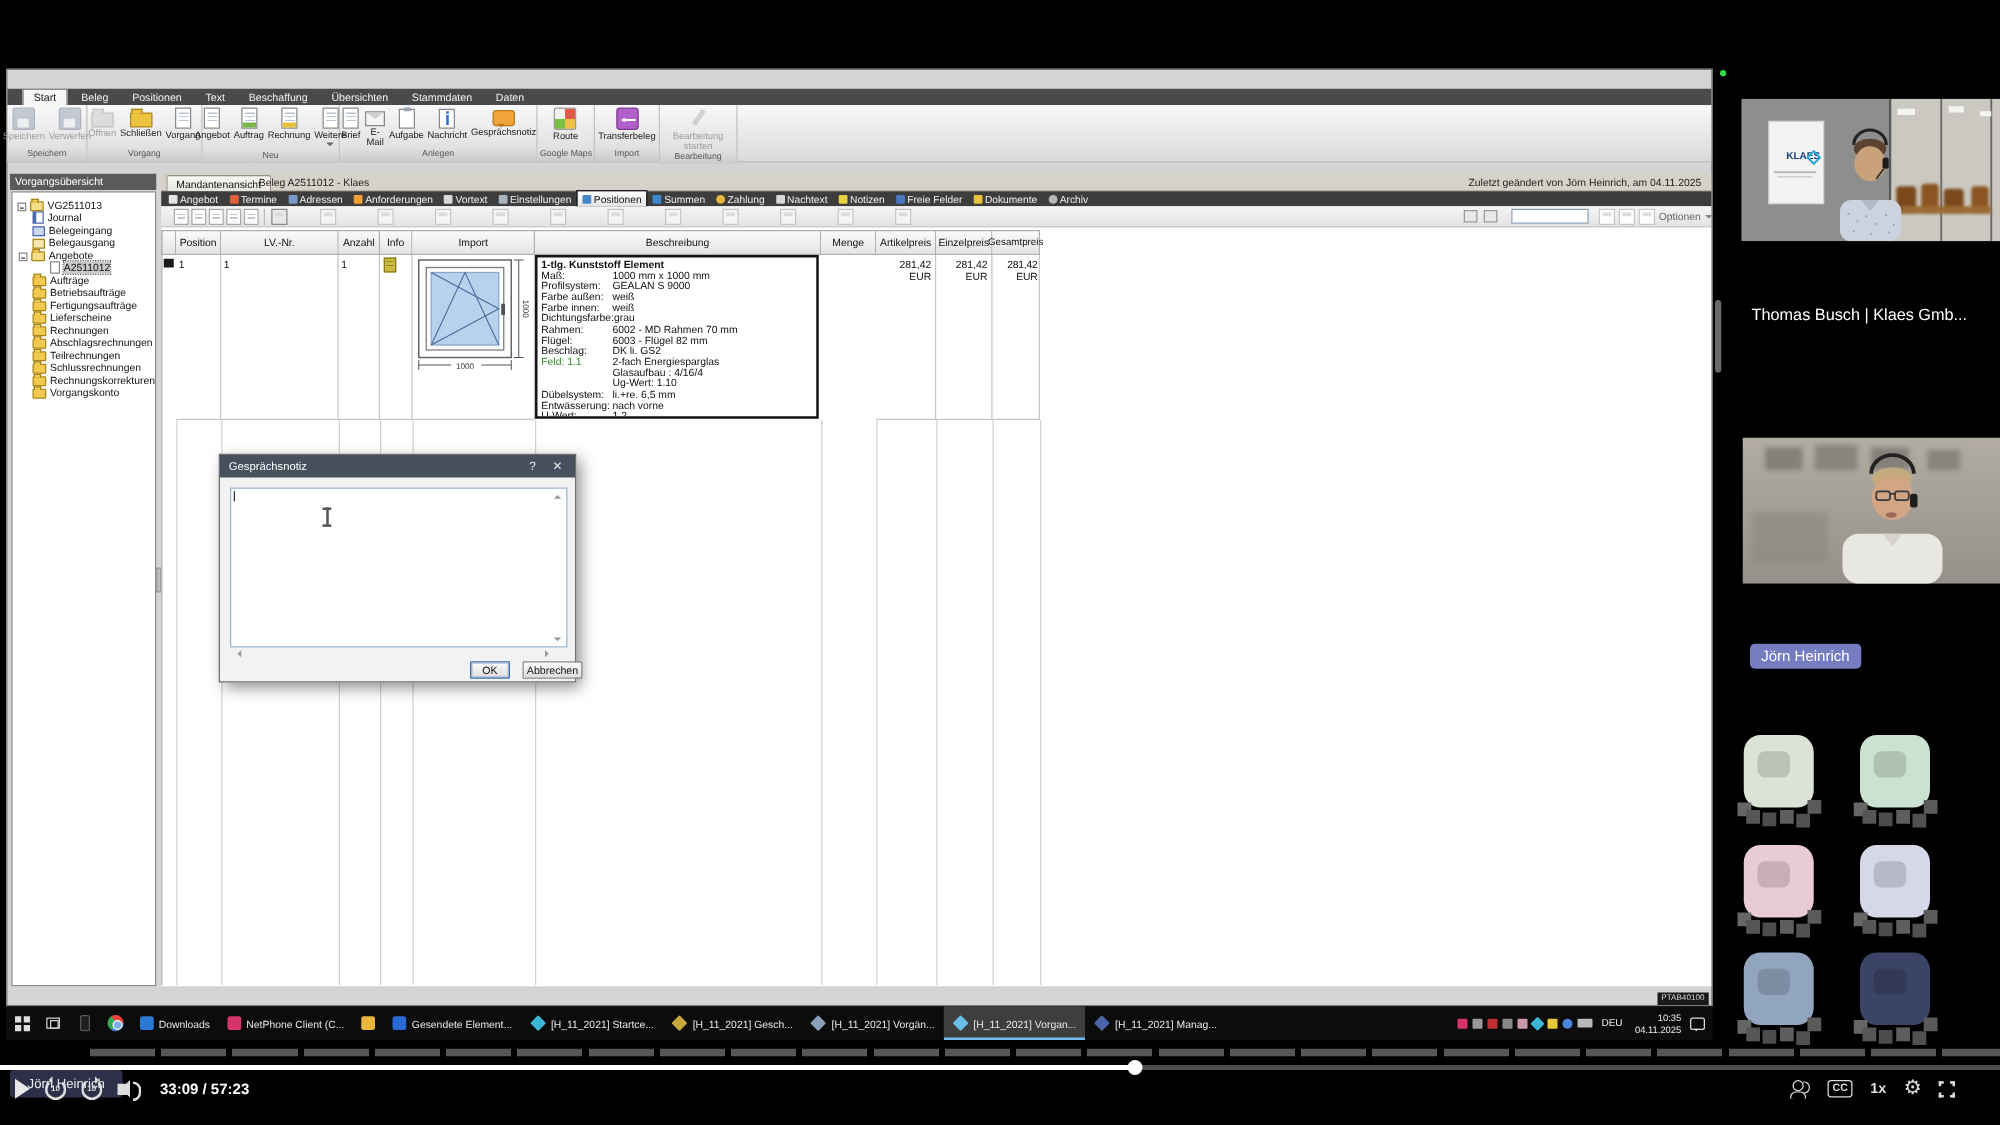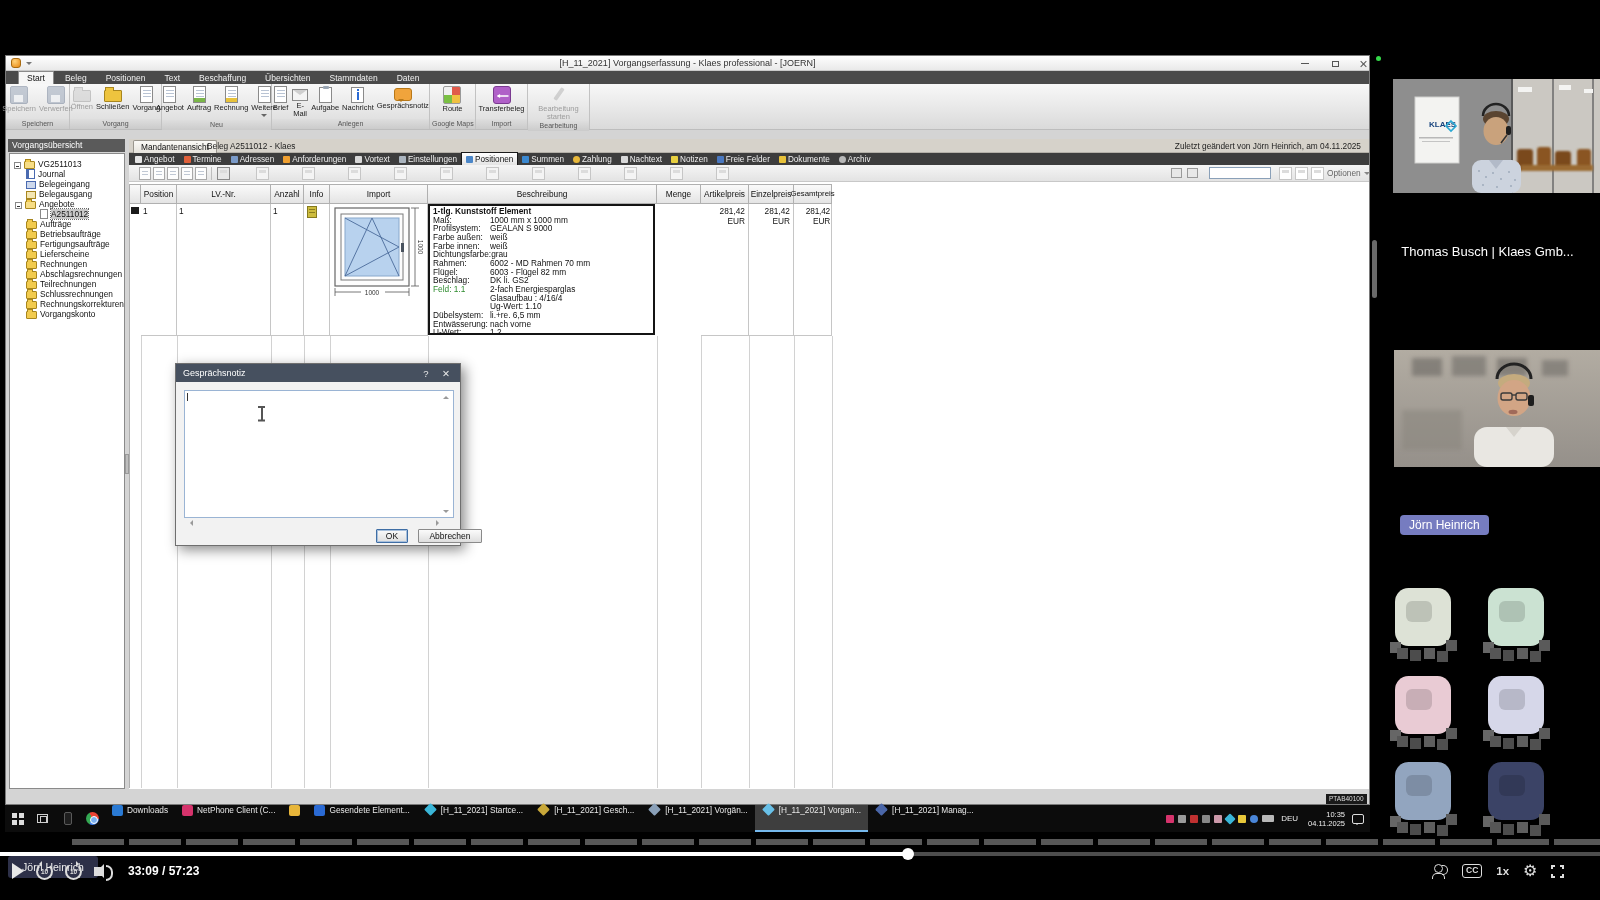--- a/index.html
+++ b/index.html
@@ -140,21 +140,21 @@
 
 
 #taskbar{position:absolute;left:5px;top:805px;width:1365px;height:27px;background:#0c0c0c;display:flex;align-items:center;z-index:2}
 .tb-ic{width:25px;height:27px;display:flex;align-items:center;justify-content:center;flex:none}
 .start-ic{width:5px;height:5px;background:#ddd;box-shadow:7px 0 0 #ddd,0 7px 0 #ddd,7px 7px 0 #ddd;margin:-6px 6px 0 0}
 .tv-ic{width:11px;height:9px;border:1px solid #cfcfcf;position:relative}
 .tv-ic::after{content:'';position:absolute;left:2px;top:1px;width:5px;height:5px;border:1px solid #cfcfcf}
 .ph-ic{width:8px;height:13px;background:#1e1e1e;border:1px solid #5a5a5a;border-radius:2px}
 .cr-ic{width:13px;height:13px;border-radius:50%;background:conic-gradient(from -30deg,#ea4335 0 120deg,#4285f4 0 240deg,#34a853 0 360deg);position:relative}
 .cr-ic::after{content:'';position:absolute;left:3.5px;top:3.5px;width:6px;height:6px;border-radius:50%;background:#7ab0f0;border:1px solid #fff}
-.task{display:flex;align-items:flex-start;gap:4px;height:100%;padding:0 7px;color:#e8e8e8;font-size:8.3px;white-space:nowrap;flex:none}
+.task{display:flex;align-items:center;gap:4px;height:100%;padding:0 7px;color:#e8e8e8;font-size:8.3px;white-space:nowrap;flex:none}
 .task.active{background:#3e3e3e;box-shadow:inset 0 -2px 0 #76b9ed}
 .tk{width:11px;height:11px;border-radius:2px;flex:none;position:relative}
 .tk-kd{width:9px;height:9px;border-radius:1px;transform:rotate(45deg);flex:none;margin:0 2px}
 .tray{margin-left:auto;display:flex;align-items:center;gap:4px;padding-right:3px}
 .tri{width:8px;height:8px;border-radius:1px;flex:none}
 .deu{color:#eee;font-size:8px;padding:0 3px}
 .clock{font-size:7.5px;color:#eee;text-align:right;line-height:9px;padding:0 3px}
 .bub{width:12px;height:10px;border:1px solid #ddd;border-radius:2px;position:relative;margin-right:3px}
 .bub::after{content:'';position:absolute;left:2px;bottom:-4px;border:2px solid transparent;border-top-color:#ddd}
 
@@ -200,34 +200,20 @@
 .fs-ic i:nth-child(3){left:0;bottom:0;border-right:none;border-top:none}
 .fs-ic i:nth-child(4){right:0;bottom:0;border-left:none;border-top:none}
 </style>
 </head>
 <body>
 
 <div id="stage">
 
   <div id="appwin">
 
-    <div class="titlebar">
-      <div class="tb-appicon"></div>
-      <div class="tb-caret"></div>
-      <div class="tb-title">[H_11_2021] Vorgangserfassung - Klaes professional - [JOERN]</div>
-      <div class="tb-btn" style="left:1288px">
-          <span class="min-g"></span>
-        </div>
-      <div class="tb-btn" style="left:1318px">
-          <span class="max-g"></span>
-        </div>
-      <div class="tb-btn" style="left:1346px">
-          <span class="cls-g"></span>
-        </div>
-    </div>
 
     <div class="menubar">
       <div class="mtab active">Start</div>
       <div class="mtab">Beleg</div>
       <div class="mtab">Positionen</div>
       <div class="mtab">Text</div>
       <div class="mtab">Beschaffung</div>
       <div class="mtab">Übersichten</div>
       <div class="mtab">Stammdaten</div>
       <div class="mtab">Daten</div>
@@ -589,21 +575,21 @@
         <span class="dlg-x">✕</span>
       </div>
       <div class="dlg-ta"></div>
       <div class="caret1" style="left:11px;top:29px"></div>
       <div class="ibeam"></div>
       <div class="sa up"></div>
       <div class="sa dn"></div>
       <div class="sa lf"></div>
       <div class="sa rt"></div>
       <div class="dlg-btn def" style="left:200px;width:32px">OK</div>
-      <div class="dlg-btn" style="left:242px;width:64px">Abbrechen</div>
+      <div class="dlg-btn" style="left:242px;width:48px">Abbrechen</div>
     </div>
   </div>
 
   <div class="ptab">PTAB40100</div>
   <div class="gdot"></div>
 
   <div id="taskbar">
     <div class="tb-ic">
         <span class="start-ic"></span>
       </div>

